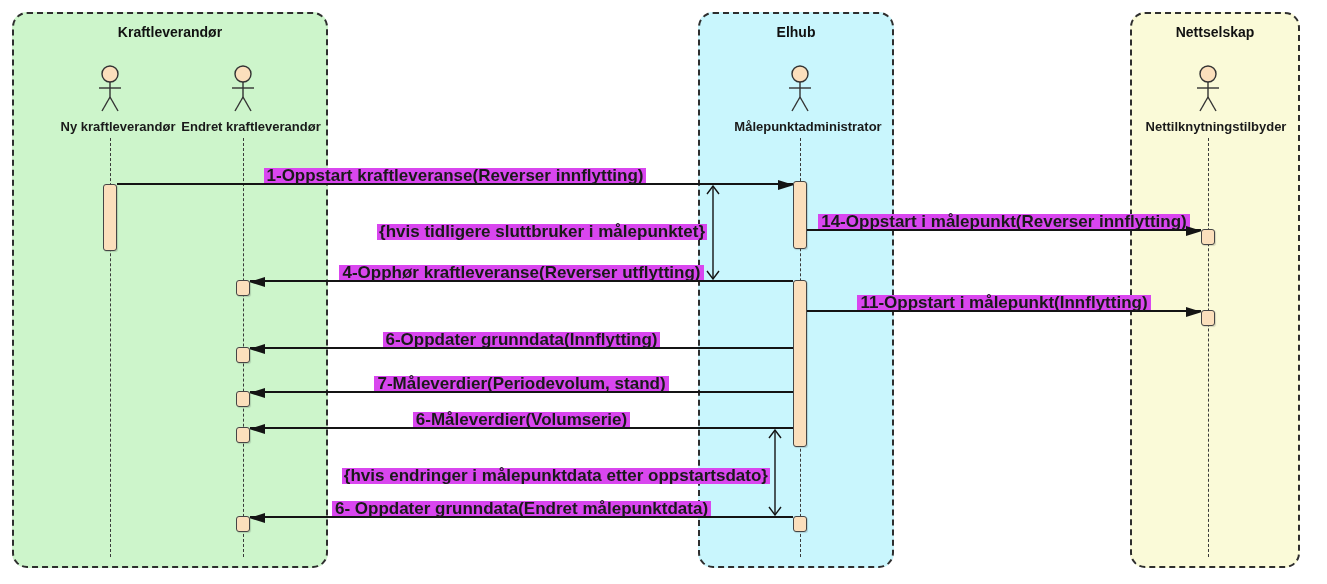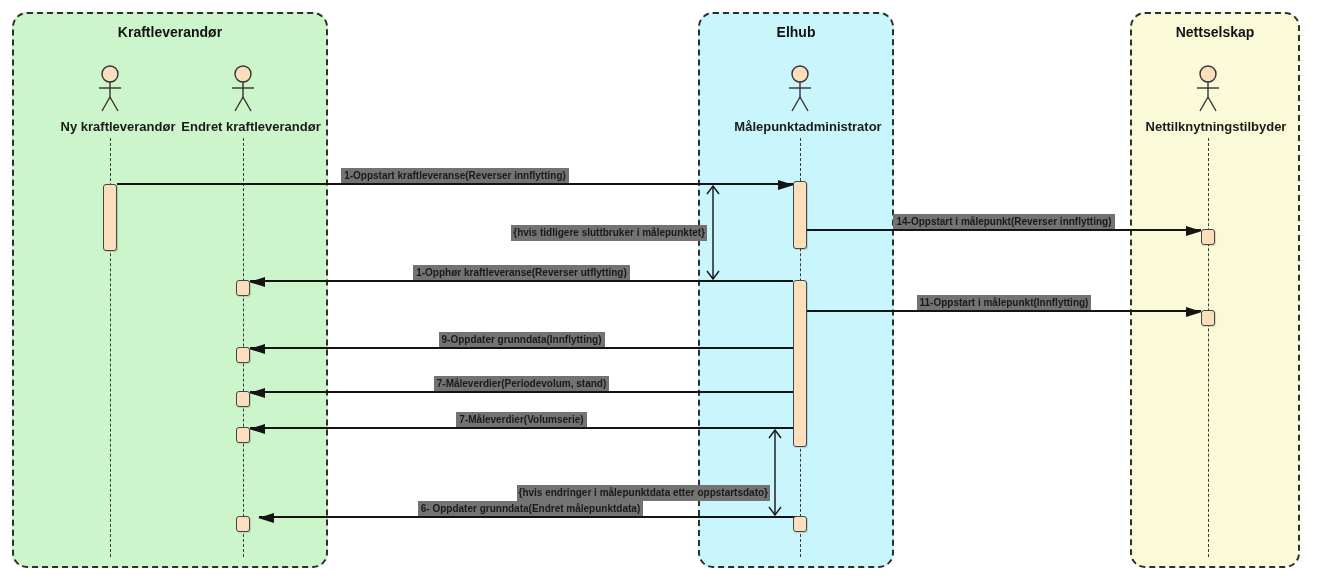--- a/index.html
+++ b/index.html
@@ -21,21 +21,21 @@
 
   
   .lifeline { position:absolute; top:138px; height:419px; width:0; border-left:1px dashed #3a3a3a; }
 
   
   .activation { position:absolute; width:14px; background:#fbdfbc; border:1px solid #454545; border-radius:3px; box-shadow:1px 1px 1px rgba(0,0,0,0.15); }
 
   
   .message { position:absolute; height:0; border-top:2px solid #141414; }
   .lblwrap { position:absolute; left:0; right:0; bottom:2px; text-align:center; line-height:15px; }
-  .lbl { display:inline-block; background:#737373; padding:0 3px; font-size:10px; white-space:nowrap; }
+  .lbl { display:inline-block; background:#d946ef; padding:0 3px; font-size:17px; white-space:nowrap; }
   .ah { position:absolute; width:0; height:0; top:-5px; border-top:5.5px solid transparent; border-bottom:5.5px solid transparent; }
   .ah.right { right:-1px; border-left:16px solid #141414; }
   .ah.left  { left:-1px;  border-right:16px solid #141414; }
 
   
   .varrow { position:absolute; }
 
   
   .cond { position:absolute; white-space:nowrap; font-size:13px; line-height:16px; }
   .cond .lbl { padding:0 2px; }
@@ -96,59 +96,59 @@
 
   <div class="message" style="left:117px;top:183px;width:676px">
     <span class="lblwrap"><span class="lbl">1-Oppstart kraftleveranse(Reverser innflytting)</span></span>
     <span class="ah right"></span>
   </div>
   <div class="message" style="left:807px;top:229px;width:394px">
     <span class="lblwrap"><span class="lbl">14-Oppstart i målepunkt(Reverser innflytting)</span></span>
     <span class="ah right"></span>
   </div>
   <div class="message" style="left:250px;top:280px;width:543px">
-    <span class="lblwrap"><span class="lbl">1-Opphør kraftleveranse(Reverser utflytting)</span></span>
+    <span class="lblwrap"><span class="lbl">4-Opphør kraftleveranse(Reverser utflytting)</span></span>
     <span class="ah left"></span>
   </div>
   <div class="message" style="left:807px;top:310px;width:394px">
     <span class="lblwrap"><span class="lbl">11-Oppstart i målepunkt(Innflytting)</span></span>
     <span class="ah right"></span>
   </div>
   <div class="message" style="left:250px;top:347px;width:543px">
-    <span class="lblwrap"><span class="lbl">9-Oppdater grunndata(Innflytting)</span></span>
+    <span class="lblwrap"><span class="lbl">6-Oppdater grunndata(Innflytting)</span></span>
     <span class="ah left"></span>
   </div>
   <div class="message" style="left:250px;top:391px;width:543px">
     <span class="lblwrap"><span class="lbl">7-Måleverdier(Periodevolum, stand)</span></span>
     <span class="ah left"></span>
   </div>
   <div class="message" style="left:250px;top:427px;width:543px">
-    <span class="lblwrap"><span class="lbl">7-Måleverdier(Volumserie)</span></span>
+    <span class="lblwrap"><span class="lbl">6-Måleverdier(Volumserie)</span></span>
     <span class="ah left"></span>
   </div>
-  <div class="message" style="left:259px;top:516px;width:543px">
+  <div class="message" style="left:250px;top:516px;width:543px">
     <span class="lblwrap"><span class="lbl">6- Oppdater grunndata(Endret målepunktdata)</span></span>
     <span class="ah left"></span>
   </div>
 
   <svg class="varrow" style="left:703px;top:185px" width="20" height="95">
     <line x1="10" y1="1" x2="10" y2="94" stroke="#141414" stroke-width="1.4"></line>
     <polyline points="4,9 10,1 16,9" fill="none" stroke="#141414" stroke-width="1.4"></polyline>
     <polyline points="4,86 10,94 16,86" fill="none" stroke="#141414" stroke-width="1.4"></polyline>
   </svg>
   <svg class="varrow" style="left:765px;top:429px" width="20" height="87">
     <line x1="10" y1="1" x2="10" y2="86" stroke="#141414" stroke-width="1.4"></line>
     <polyline points="4,9 10,1 16,9" fill="none" stroke="#141414" stroke-width="1.4"></polyline>
     <polyline points="4,78 10,86 16,78" fill="none" stroke="#141414" stroke-width="1.4"></polyline>
   </svg>
 
   <div class="cond" style="right:620px;top:224px">
     <span class="lbl">{hvis tidligere sluttbruker i målepunktet}</span>
   </div>
-  <div class="cond" style="right:557px;top:484px">
+  <div class="cond" style="right:557px;top:468px">
     <span class="lbl">{hvis endringer i målepunktdata etter oppstartsdato}</span>
   </div>
 
   <div class="activation" style="left:103px;top:184px;height:67px"></div>
   <div class="activation" style="left:793px;top:181px;height:68px"></div>
   <div class="activation" style="left:793px;top:280px;height:167px"></div>
   <div class="activation" style="left:793px;top:516px;height:16px"></div>
   <div class="activation" style="left:236px;top:280px;height:16px"></div>
   <div class="activation" style="left:236px;top:347px;height:16px"></div>
   <div class="activation" style="left:236px;top:391px;height:16px"></div>

